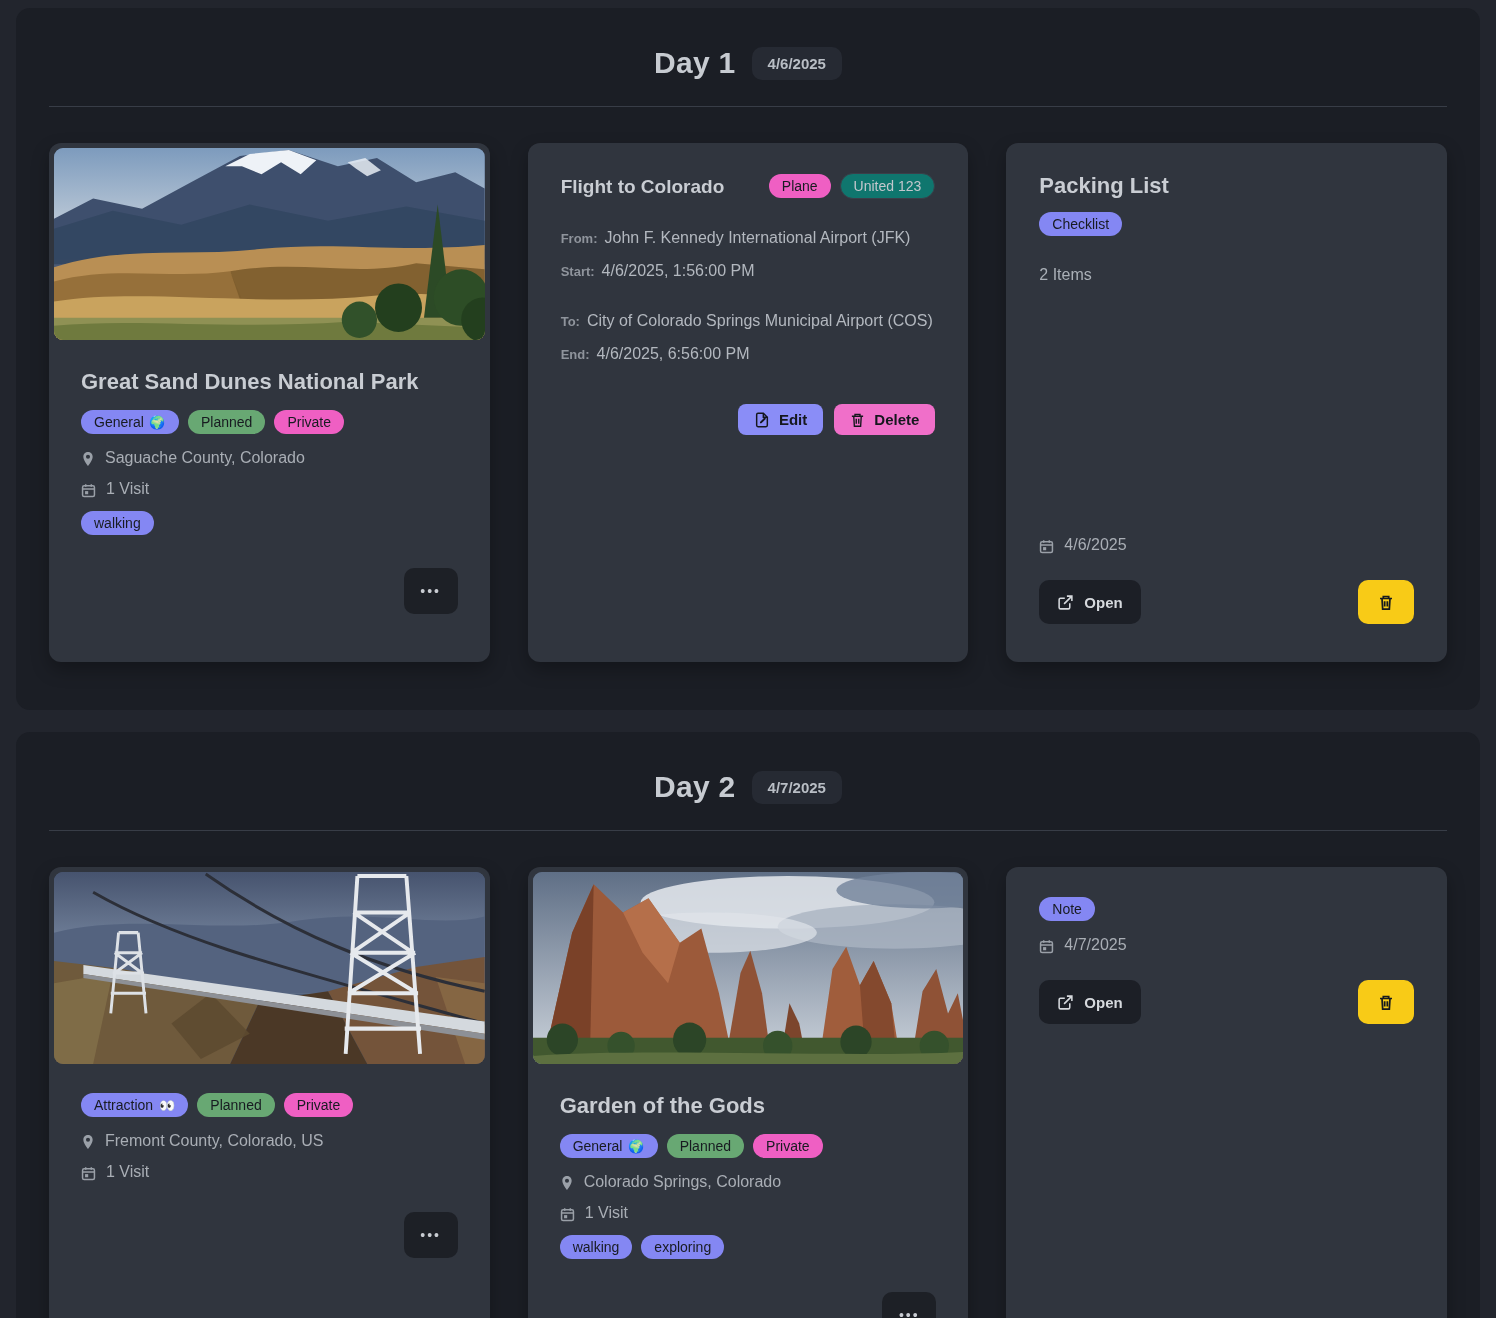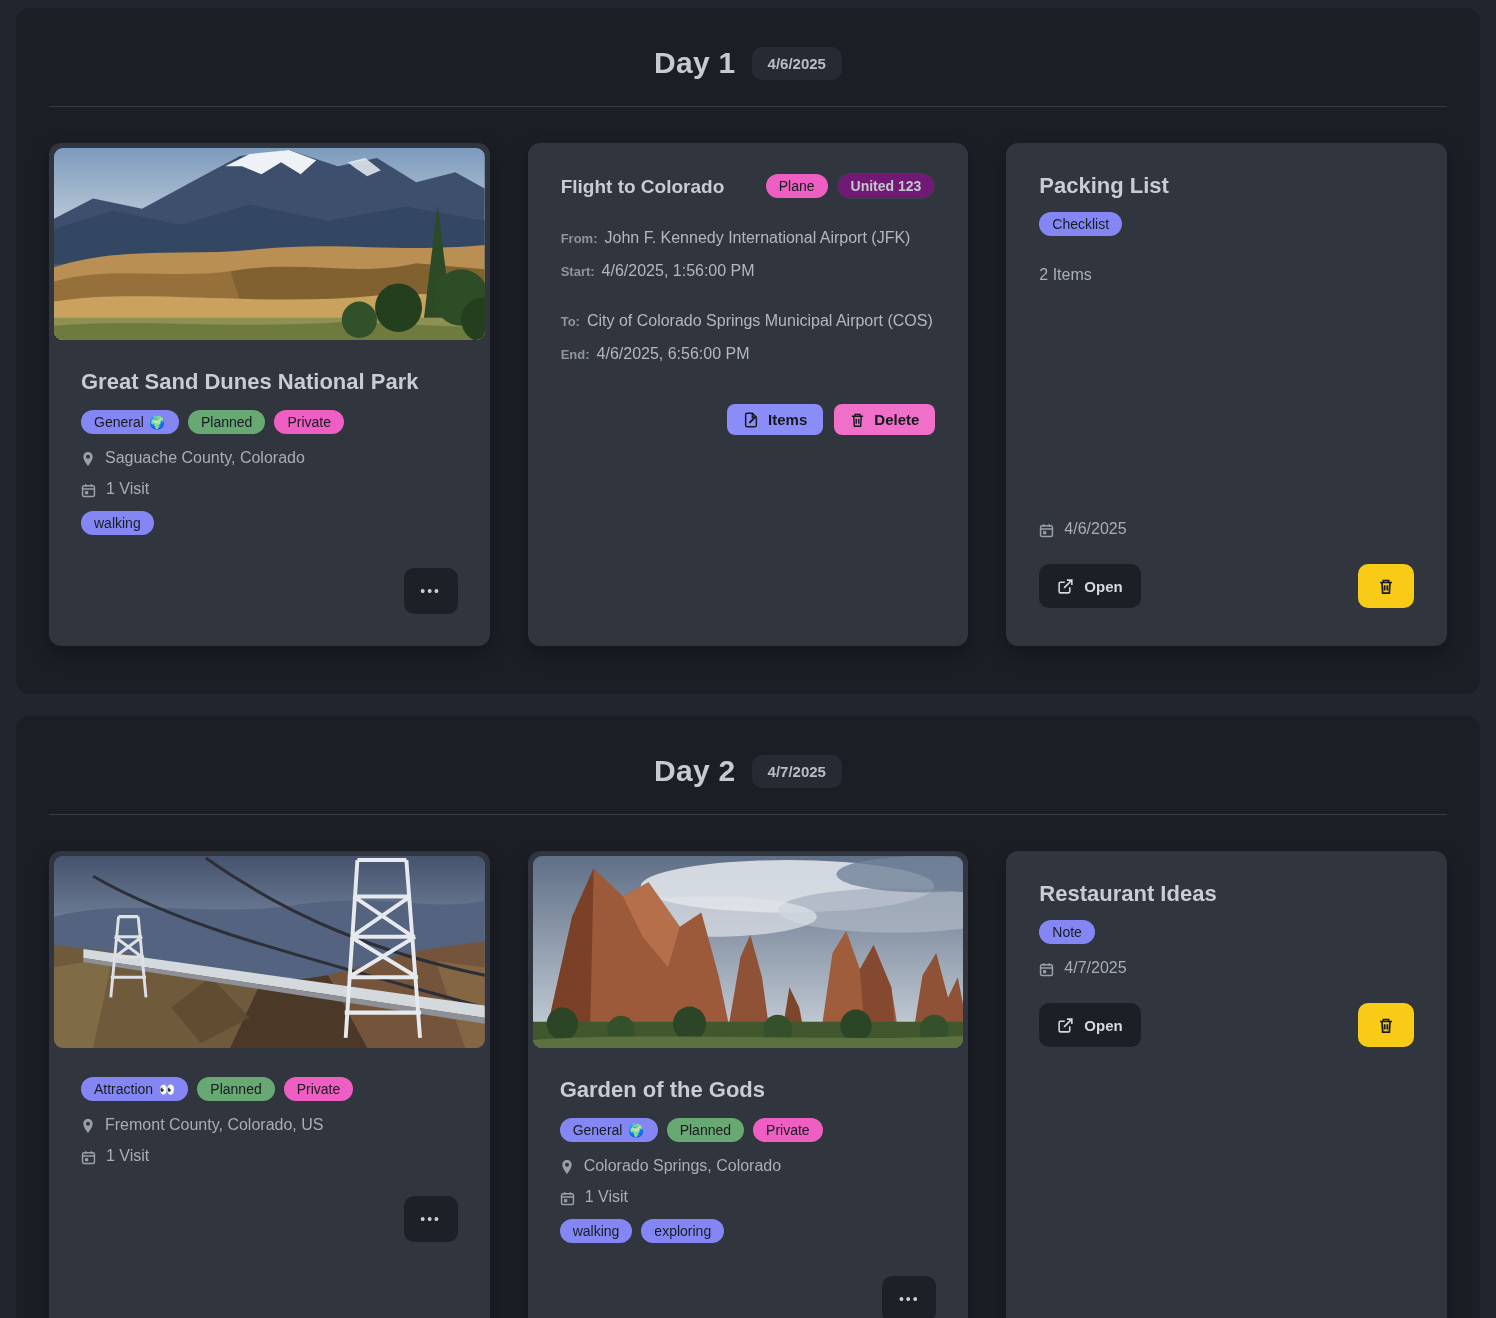--- a/index.html
+++ b/index.html
@@ -35,21 +35,21 @@
     background: #30353e; border-radius: 12px;
     min-height: 468px; display: flex; flex-direction: column;
     box-shadow: 0 8px 18px rgba(0,0,0,.28);
     overflow: hidden;
   }
   .photo {
     margin: 5px; height: 192px; border-radius: 9px; overflow: hidden;
     flex: none; background: #4a5a74;
   }
   .photo svg { display: block; width: 100%; height: 100%; }
-  .card-body { padding: 24px 32px 32px; display: flex; flex-direction: column; flex: 1; }
+  .card-body { padding: 24px 32px 48px; display: flex; flex-direction: column; flex: 1; }
   .place-title { font-size: 22px; font-weight: 600; color: #c9cdd3; margin-bottom: 15px; }
   .pill-row { display: flex; gap: 9px; margin-bottom: 15px; flex-wrap: wrap; }
   .pill {
     display: inline-flex; align-items: center; gap: 6px;
     font-size: 14px; font-weight: 500; color: #181b21;
     padding: 4px 13px; border-radius: 999px; white-space: nowrap;
   }
   .pill-purple { background: #8487f3; }
   .pill-green  { background: #68a873; }
   .pill-pink   { background: #ef5fc3; }
@@ -63,22 +63,22 @@
     width: 54px; height: 46px; border: none; border-radius: 10px;
     background: #1d2026; color: #c9ccd2; font-size: 14px; letter-spacing: 2px;
     cursor: pointer; display: flex; align-items: center; justify-content: center;
   }
   
   .flight-body { padding: 30px 33px 24px; }
   .flight-head { display: flex; justify-content: space-between; align-items: flex-start; margin-bottom: 30px; gap: 10px; }
   .flight-title { font-size: 19px; font-weight: 700; color: #c9cdd3; padding-top: 3px; }
   .badge-row { display: flex; gap: 9px; align-items: center; }
   .badge-dark {
-    background: #701a75; border: 1px solid #3a3f49; color: #c3c7cd;
-    font-size: 14px; font-weight: 700; padding: 4px 13px; border-radius: 999px; white-space: nowrap;
+    background: #0f766e; border: 1px solid #3a3f49; color: #c3c7cd;
+    font-size: 14px; font-weight: 400; padding: 4px 13px; border-radius: 999px; white-space: nowrap;
   }
   .kv { display: flex; align-items: baseline; gap: 7px; margin-bottom: 15px; }
   .kv .k { font-size: 13px; font-weight: 700; color: #8f949c; }
   .kv .v { font-size: 16px; color: #b3b8bf; }
   .kv-gap { height: 17px; }
   .actions { display: flex; justify-content: flex-end; gap: 11px; margin-top: 26px; }
   .btn {
     display: inline-flex; align-items: center; gap: 9px;
     border: none; border-radius: 8px; cursor: pointer;
     font-family: inherit; font-size: 15px; font-weight: 700;
@@ -199,21 +199,21 @@
         <span class="k">End:</span>
         <span class="v">4/6/2025, 6:56:00 PM</span>
       </div>
       <div class="actions">
         <button class="btn btn-edit">
           <svg width="16" height="16" viewBox="0 0 24 24">
               <path d="M14 2H6a2 2 0 0 0-2 2v16a2 2 0 0 0 2 2h12a2 2 0 0 0 2-2V8z" fill="none" stroke="#15171d" stroke-width="2.2"></path>
               <path d="M14 2v6h6" fill="none" stroke="#15171d" stroke-width="2.2"></path>
               <path d="M9 15l7-7 2 2-7 7H9z" fill="#15171d"></path>
             </svg>
-          <span>Items</span>
+          <span>Edit</span>
         </button>
         <button class="btn btn-delete">
           <svg width="15" height="16" viewBox="0 0 24 24">
               <path d="M3 6h18M8 6V3h8v3M6 6l1 16h10l1-16M10 10v8M14 10v8" fill="none" stroke="#15171d" stroke-width="2.2"></path>
             </svg>
           <span>Delete</span>
         </button>
       </div>
     </article>
 
@@ -373,21 +373,20 @@
         </div>
         <div class="pill-row">
           <span class="pill pill-purple">walking</span>
           <span class="pill pill-purple">exploring</span>
         </div>
         <button class="menu-btn">•••</button>
       </div>
     </article>
 
     <article class="card doc-body">
-      <h3 class="doc-title">Restaurant Ideas</h3>
       <div class="pill-row">
         <span class="pill pill-purple">Note</span>
       </div>
       <div class="meta-row">
         <svg width="15" height="15" viewBox="0 0 24 24">
             <rect x="2.5" y="4.5" width="19" height="17" rx="2.5" fill="none" stroke="#9aa0a8" stroke-width="2.4"></rect>
             <path d="M2.5 9.5h19M7.5 2v4M16.5 2v4" stroke="#9aa0a8" stroke-width="2.4"></path>
             <rect x="6.5" y="13" width="5" height="5" fill="#9aa0a8"></rect>
           </svg>
         <span>4/7/2025</span>

